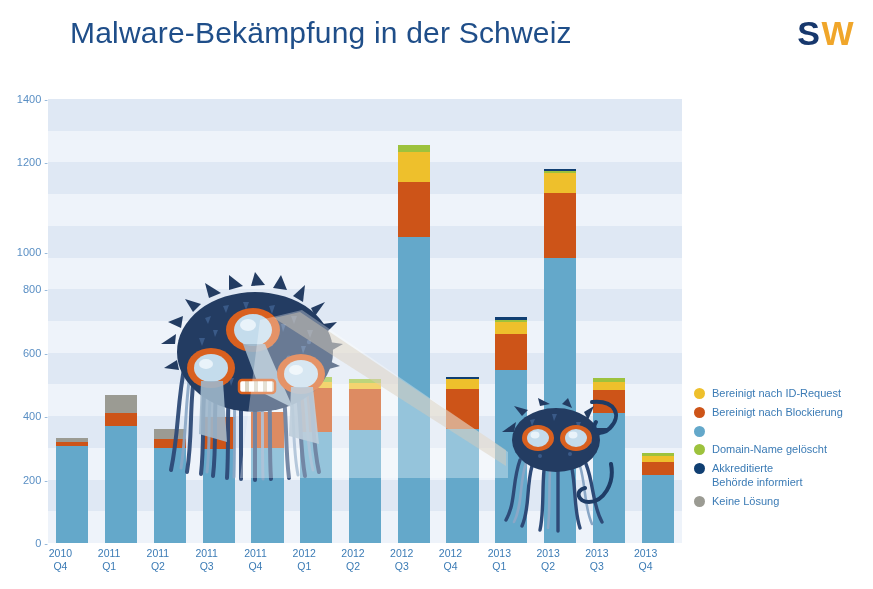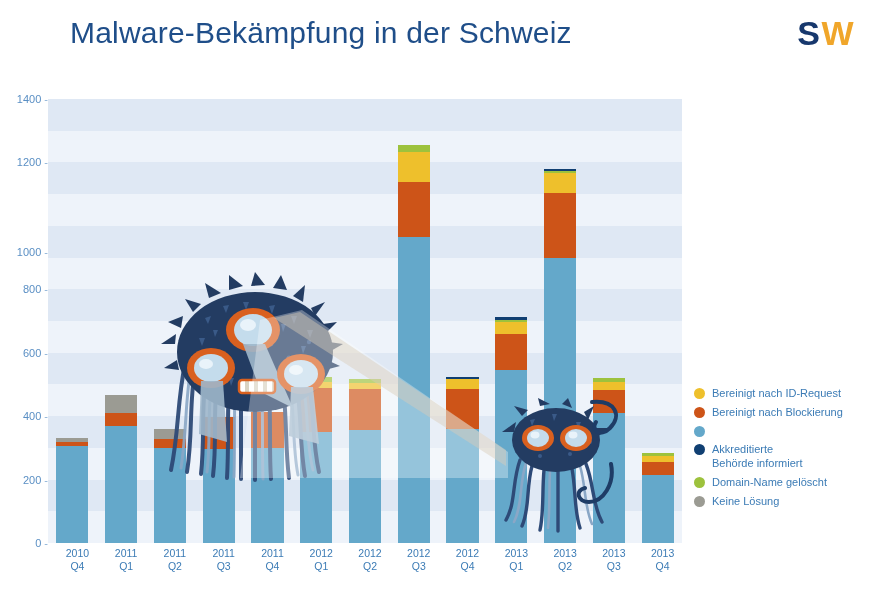--- a/index.html
+++ b/index.html
@@ -59,21 +59,21 @@
     white-space: nowrap;
   }
   .ytick .dash { color:#8ab0d6; }
 
   
   #bars { position: absolute; left: 48px; top: 99px; width: 634px; height: 444px; }
   .bar { position: absolute; bottom: 0; }
   .seg { position: absolute; left: 0; width: 100%; }
 
   
-  #x-axis { position: absolute; left: 53px; top: 545px; width: 634px; height: 44px; }
+  #x-axis { position: absolute; left: 36px; top: 545px; width: 634px; height: 44px; }
   .xlabel {
     position: absolute; top: 2px;
     text-align: center;
     font-size: 10.5px; line-height: 13px;
     color: #3b7bb5;
   }
   .xlabel span { display: block; }
 
   
   #legend {
@@ -428,25 +428,25 @@
       <span class="legend-label">Bereinigt nach ID-Request</span>
     </div>
     <div class="legend-row">
       <span class="legend-dot" style="background: rgb(205, 84, 24);"></span>
       <span class="legend-label">Bereinigt nach Blockierung</span>
     </div>
     <div class="legend-row">
       <span class="legend-dot" style="background: rgb(100, 168, 202);"></span>
     </div>
     <div class="legend-row">
+      <span class="legend-dot" style="background: rgb(157, 194, 61);"></span>
+      <span class="legend-label">Domain-Name gelöscht</span>
+    </div>
+    <div class="legend-row">
       <span class="legend-dot" style="background: rgb(16, 63, 114);"></span>
       <span class="legend-label">Akkreditierte
 Behörde informiert</span>
     </div>
     <div class="legend-row">
-      <span class="legend-dot" style="background: rgb(157, 194, 61);"></span>
-      <span class="legend-label">Domain-Name gelöscht</span>
-    </div>
-    <div class="legend-row">
       <span class="legend-dot" style="background: rgb(155, 155, 147);"></span>
       <span class="legend-label">Keine Lösung</span>
     </div>
   </div>
 
 </body></html>

